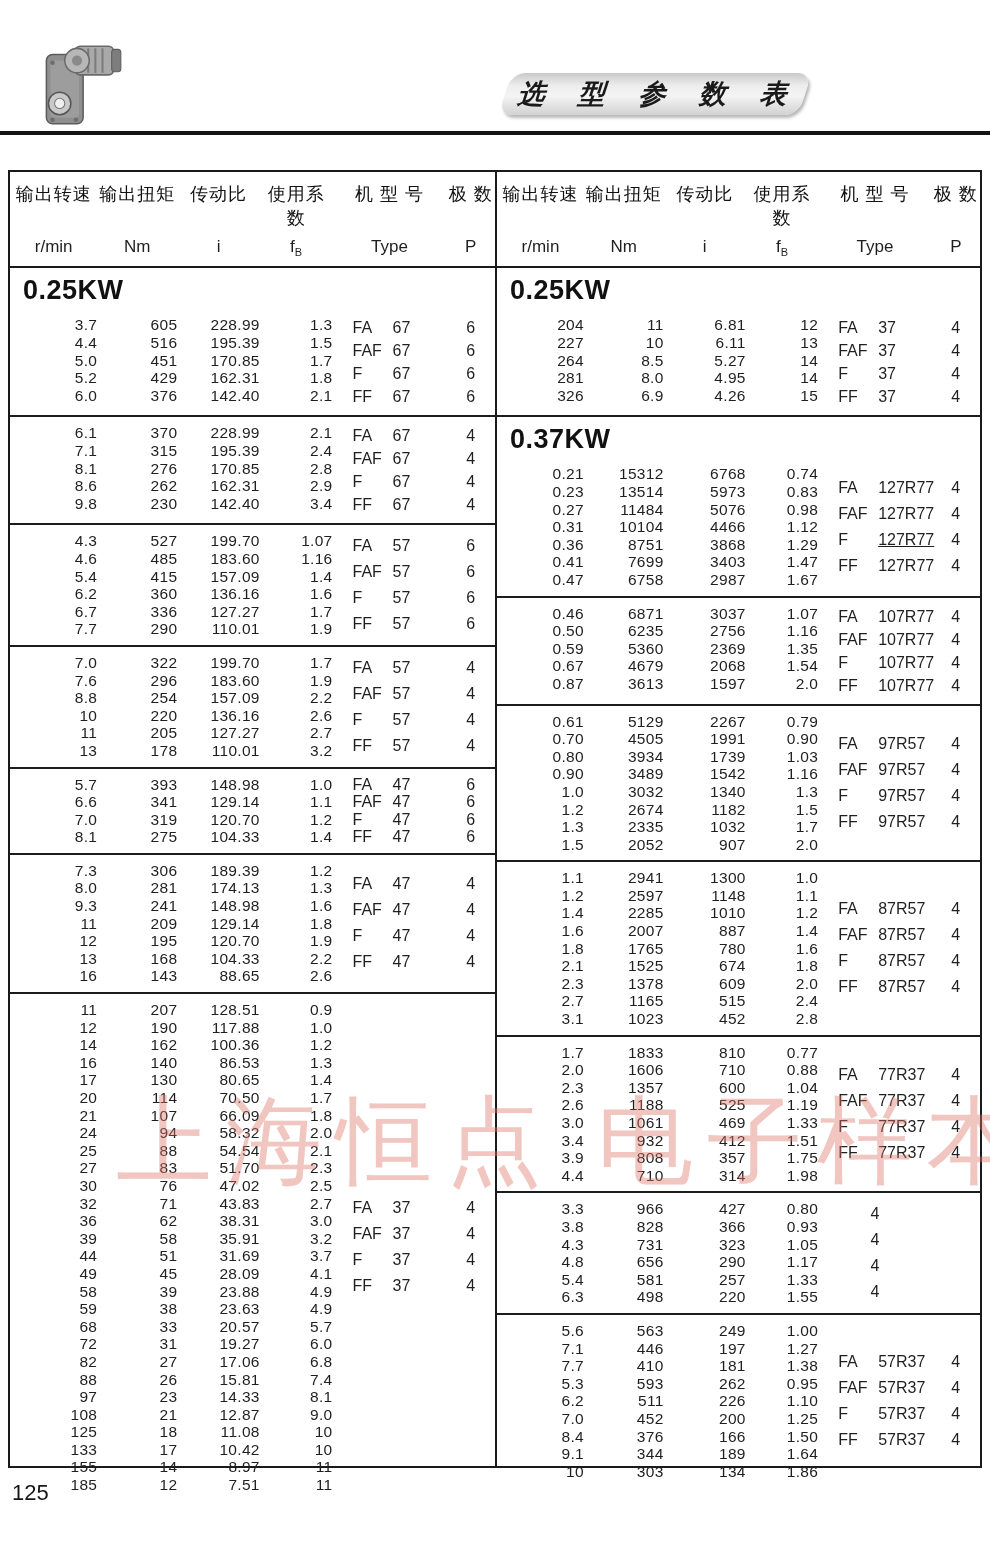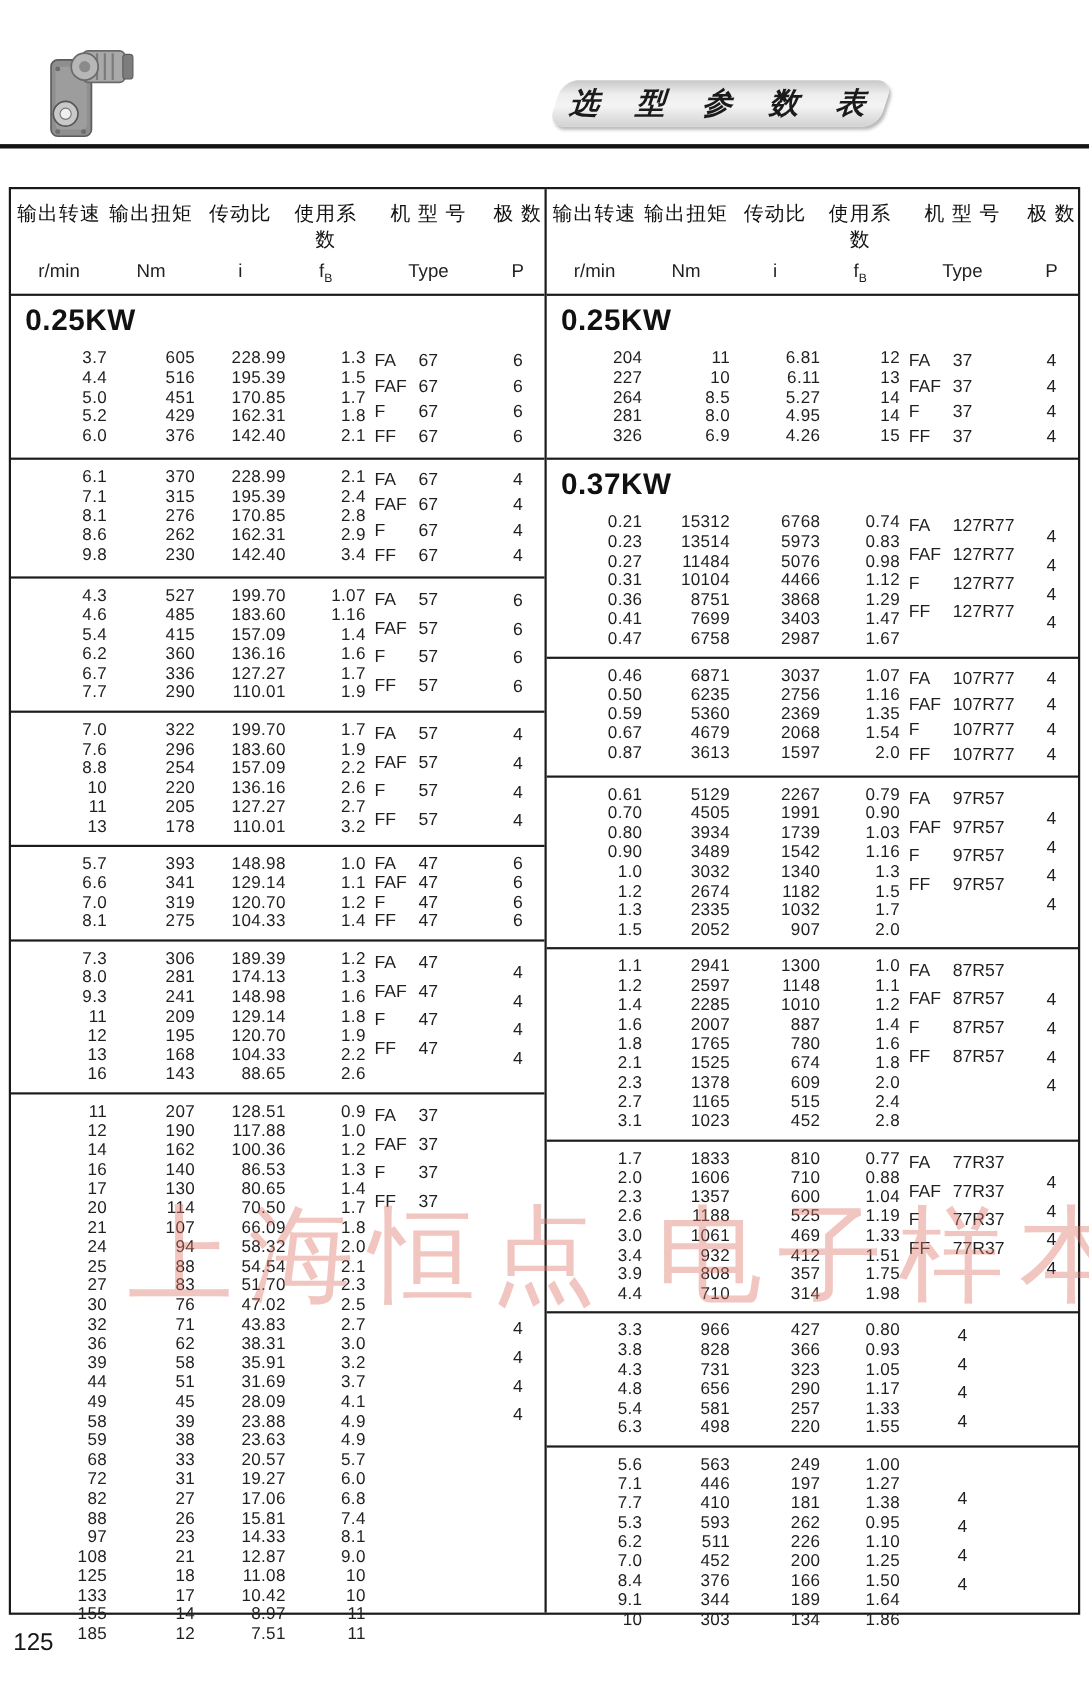--- a/index.html
+++ b/index.html
@@ -29,21 +29,21 @@
   .ch-row.unit{font-size:17px;margin-top:7px;}
   .ch-row.unit sub{font-size:11px;}
 
   .sec-title{font-size:27px;font-weight:bold;padding:7px 0 3px 13px;letter-spacing:0.5px;color:#111;}
   .section + .section{border-top:2px solid #1c1c1c;}
 
   .block{display:grid;grid-template-columns:18% 16.5% 17% 15% 23.5% 10%;padding:7px 0;}
   .block + .block{border-top:2px solid #1c1c1c;}
   .col.num{text-align:right;}
   .cell{font-size:15.5px;line-height:17.6px;letter-spacing:0.3px;}
-  .col.type{display:flex;flex-direction:column;justify-content:flex-start;align-items:flex-start;padding-left:8px;}
+  .col.type{display:flex;flex-direction:column;justify-content:center;align-items:flex-start;padding-left:8px;margin-left:12px;}
   .type-line{font-size:16px;white-space:nowrap;}
   .tprefix{display:inline-block;width:40px;}
   .col.poles{display:flex;flex-direction:column;justify-content:center;}
   .pole-line{font-size:16px;text-align:center;}
 
   .watermark{position:absolute;left:116px;top:1078px;font-size:96px;letter-spacing:14px;
              color:rgba(222,116,106,0.42);white-space:nowrap;pointer-events:none;z-index:5;}
   .page-number{position:absolute;left:12px;top:1480px;font-size:22px;color:#161616;}
 </style>
 </head>
@@ -596,21 +596,21 @@
               <div class="cell">0.83</div>
               <div class="cell">0.98</div>
               <div class="cell">1.12</div>
               <div class="cell">1.29</div>
               <div class="cell">1.47</div>
               <div class="cell">1.67</div>
             </div>
             <div class="col type">
               <div class="type-line" style="line-height: 26px;"><span class="tprefix">FA</span><span class="tsize">127R77</span></div>
               <div class="type-line" style="line-height: 26px;"><span class="tprefix">FAF</span><span class="tsize">127R77</span></div>
-              <div class="type-line" style="line-height: 26px;"><span class="tprefix">F</span><span class="tsize">127R77</span></div>
+              <div class="type-line" style="line-height: 26px; text-decoration: underline;"><span class="tprefix">F</span><span class="tsize">127R77</span></div>
               <div class="type-line" style="line-height: 26px;"><span class="tprefix">FF</span><span class="tsize">127R77</span></div>
             </div>
             <div class="col poles">
               <div class="pole-line" style="line-height: 26px;">4</div>
               <div class="pole-line" style="line-height: 26px;">4</div>
               <div class="pole-line" style="line-height: 26px;">4</div>
               <div class="pole-line" style="line-height: 26px;">4</div>
             </div>
           </div>
           <div class="block">
@@ -899,20 +899,26 @@
               <div class="cell">1.00</div>
               <div class="cell">1.27</div>
               <div class="cell">1.38</div>
               <div class="cell">0.95</div>
               <div class="cell">1.10</div>
               <div class="cell">1.25</div>
               <div class="cell">1.50</div>
               <div class="cell">1.64</div>
               <div class="cell">1.86</div>
             </div>
+            <div class="col type">
+              <div class="type-line" style="line-height: 26px;"><span class="tprefix">FA</span><span class="tsize">57R37</span></div>
+              <div class="type-line" style="line-height: 26px;"><span class="tprefix">FAF</span><span class="tsize">57R37</span></div>
+              <div class="type-line" style="line-height: 26px;"><span class="tprefix">F</span><span class="tsize">57R37</span></div>
+              <div class="type-line" style="line-height: 26px;"><span class="tprefix">FF</span><span class="tsize">57R37</span></div>
+            </div>
             <div class="col poles">
               <div class="pole-line" style="line-height: 26px;">4</div>
               <div class="pole-line" style="line-height: 26px;">4</div>
               <div class="pole-line" style="line-height: 26px;">4</div>
               <div class="pole-line" style="line-height: 26px;">4</div>
             </div>
           </div>
         </section>
       </div>
   </div>

